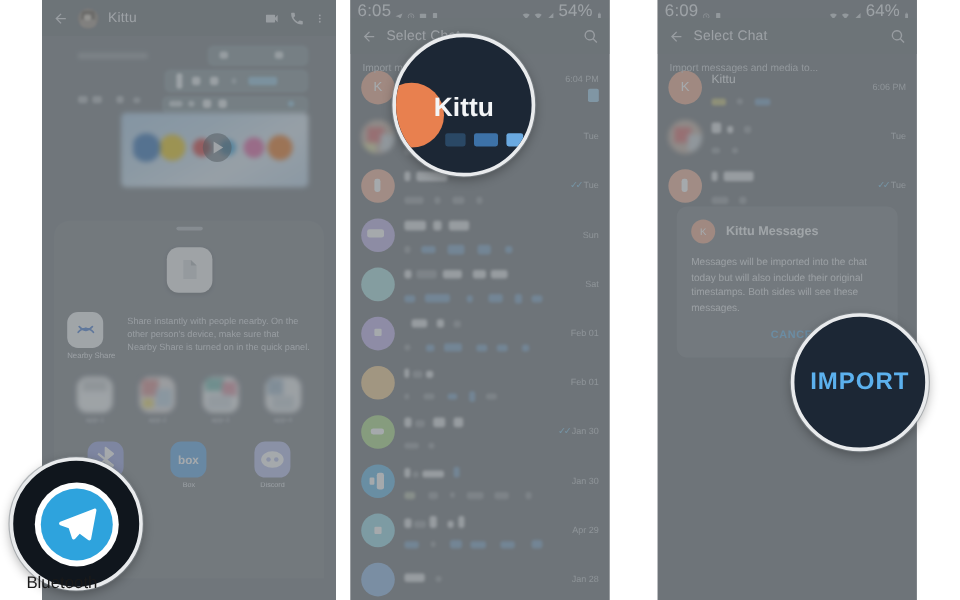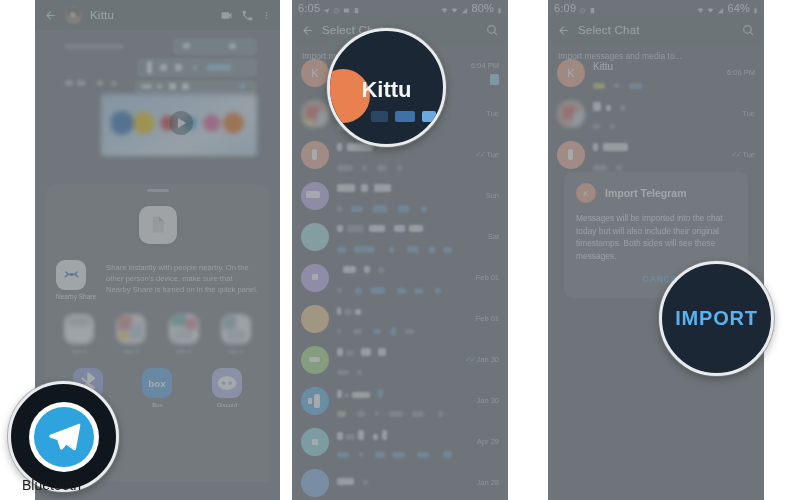--- a/index.html
+++ b/index.html
@@ -21,21 +21,21 @@
   .screen { position: absolute; inset: 0; overflow: hidden; }
 
   
   .veil { position: absolute; inset: 0; background: rgba(110,116,121,0.62); pointer-events: none; z-index: 40; }
 
   
   .statusbar {
     position: relative; z-index: 5; height: 15px;
     display: flex; align-items: center; justify-content: space-between;
     padding: 0 6px; background: #6f7479;
-    font-size: 11px; color: #e9ecef; letter-spacing: .2px;
+    font-size: 14px; color: #e9ecef; letter-spacing: .2px;
   }
   .sb-left, .sb-right { display: flex; align-items: center; gap: 3px; }
   .sb-ico { width: 7px; height: 7px; display: inline-block; opacity: .85; }
 
   
   .appbar {
     position: relative; z-index: 5; height: 30px;
     display: flex; align-items: center; gap: 8px;
     padding: 0 9px; background: #6d7378; color: #e8eaec;
   }
@@ -406,21 +406,21 @@
           <span class="sb-ico">
             <svg viewBox="0 0 24 24" style="width:100%;height:100%">
                 <path d="M2 8c6-5 14-5 20 0l-10 12z" fill="#dfe2e5"></path>
               </svg>
           </span>
           <span class="sb-ico">
             <svg viewBox="0 0 24 24" style="width:100%;height:100%">
                 <path d="M21 3v18H3z" fill="#dfe2e5"></path>
               </svg>
           </span>
-          <span>80%</span>
+          <span>54%</span>
           <span class="sb-ico" style="width:5px">
             <svg viewBox="0 0 12 24" style="width:100%;height:100%">
                 <rect x="2" y="4" width="8" height="17" rx="1.5" fill="#dfe2e5"></rect>
                 <rect x="4.5" y="2" width="3" height="2" fill="#dfe2e5"></rect>
               </svg>
           </span>
         </span>
       </div>
 
       <div class="appbar">
@@ -810,21 +810,21 @@
           <div class="rowtime">
             <span class="ticks">✓✓</span>
             <span>Tue</span>
           </div>
         </div>
       </div>
 
       <div class="dialog">
         <div class="dlg-head">
           <div class="dlg-av">K</div>
-          <div class="dlg-title">Import Telegram</div>
+          <div class="dlg-title">Kittu Messages</div>
         </div>
         <div class="dlg-p">Messages will be imported into the chat today but will also include their original timestamps. Both sides will see these messages.</div>
         <div class="dlg-actions">
           <span class="dlg-btn">CANCEL</span>
           <span class="dlg-btn">IMPORT</span>
         </div>
       </div>
 
       <div class="veil"></div>
     </div>

